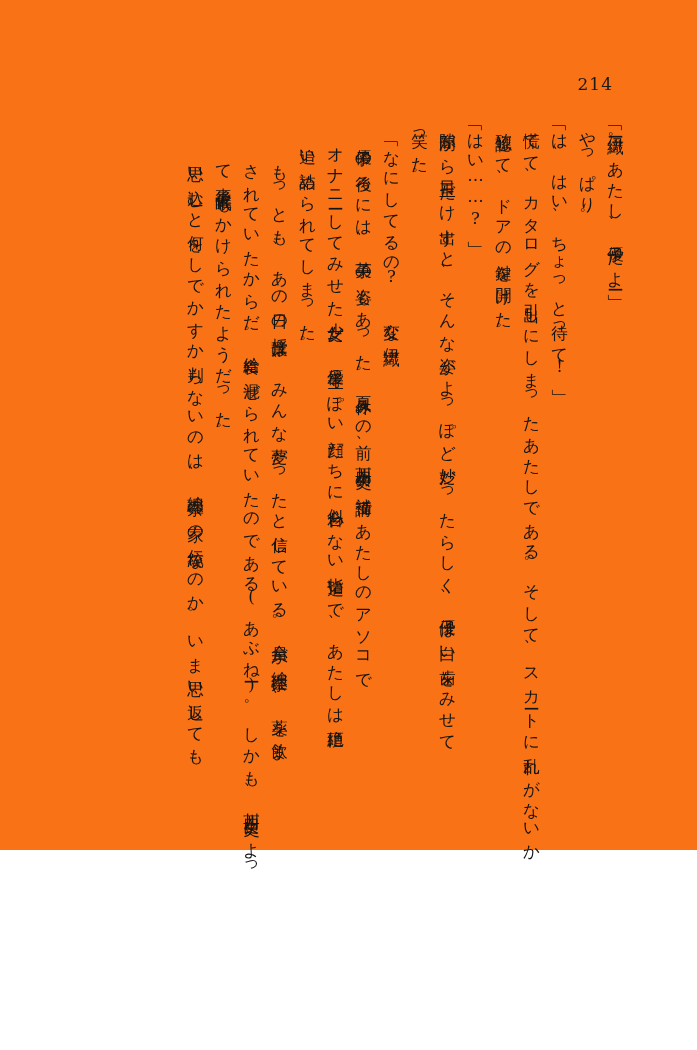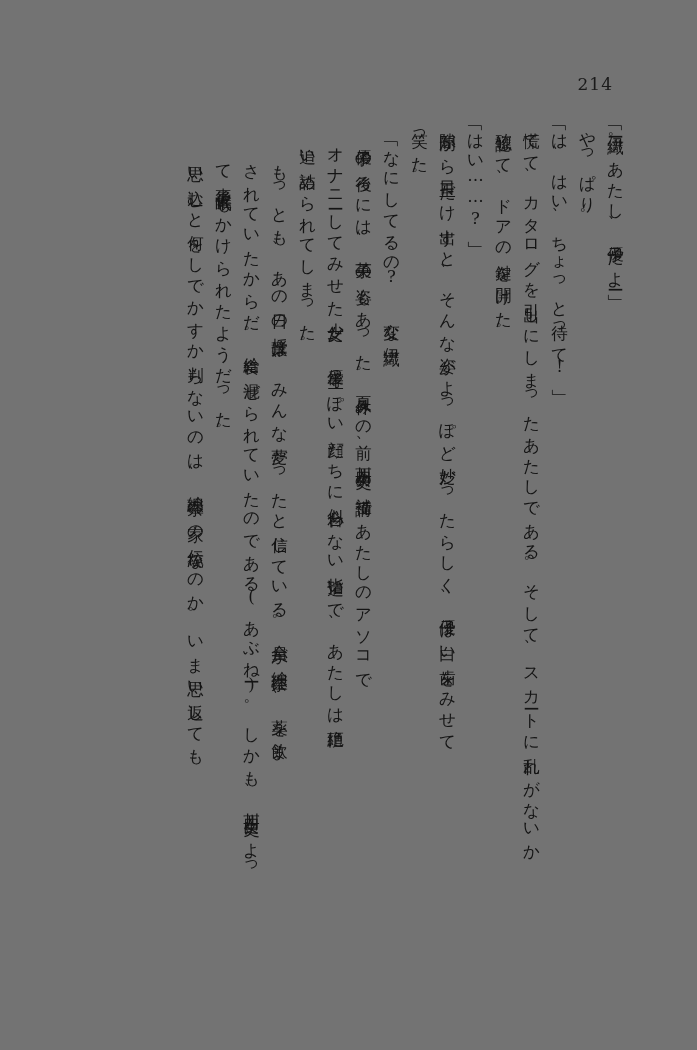--- a/index.html
+++ b/index.html
@@ -10,22 +10,22 @@
   body {
     width: 697px;
     height: 1050px;
     overflow: hidden;
     font-family: "DejaVu Serif", "Liberation Serif", serif;
     color: #1a1a1a;
   }
   #page {
     position: relative;
     width: 697px;
-    height: 1050px;
-    background: #737373;
+    height: 850px;
+    background: #f97316;
     text-decoration: underline;
   }
   
   #page-number {
     position: absolute;
     top: 74px;
     right: 84px;
     font-size: 17px;
     letter-spacing: 1px;
     color: #1a1a1a;

